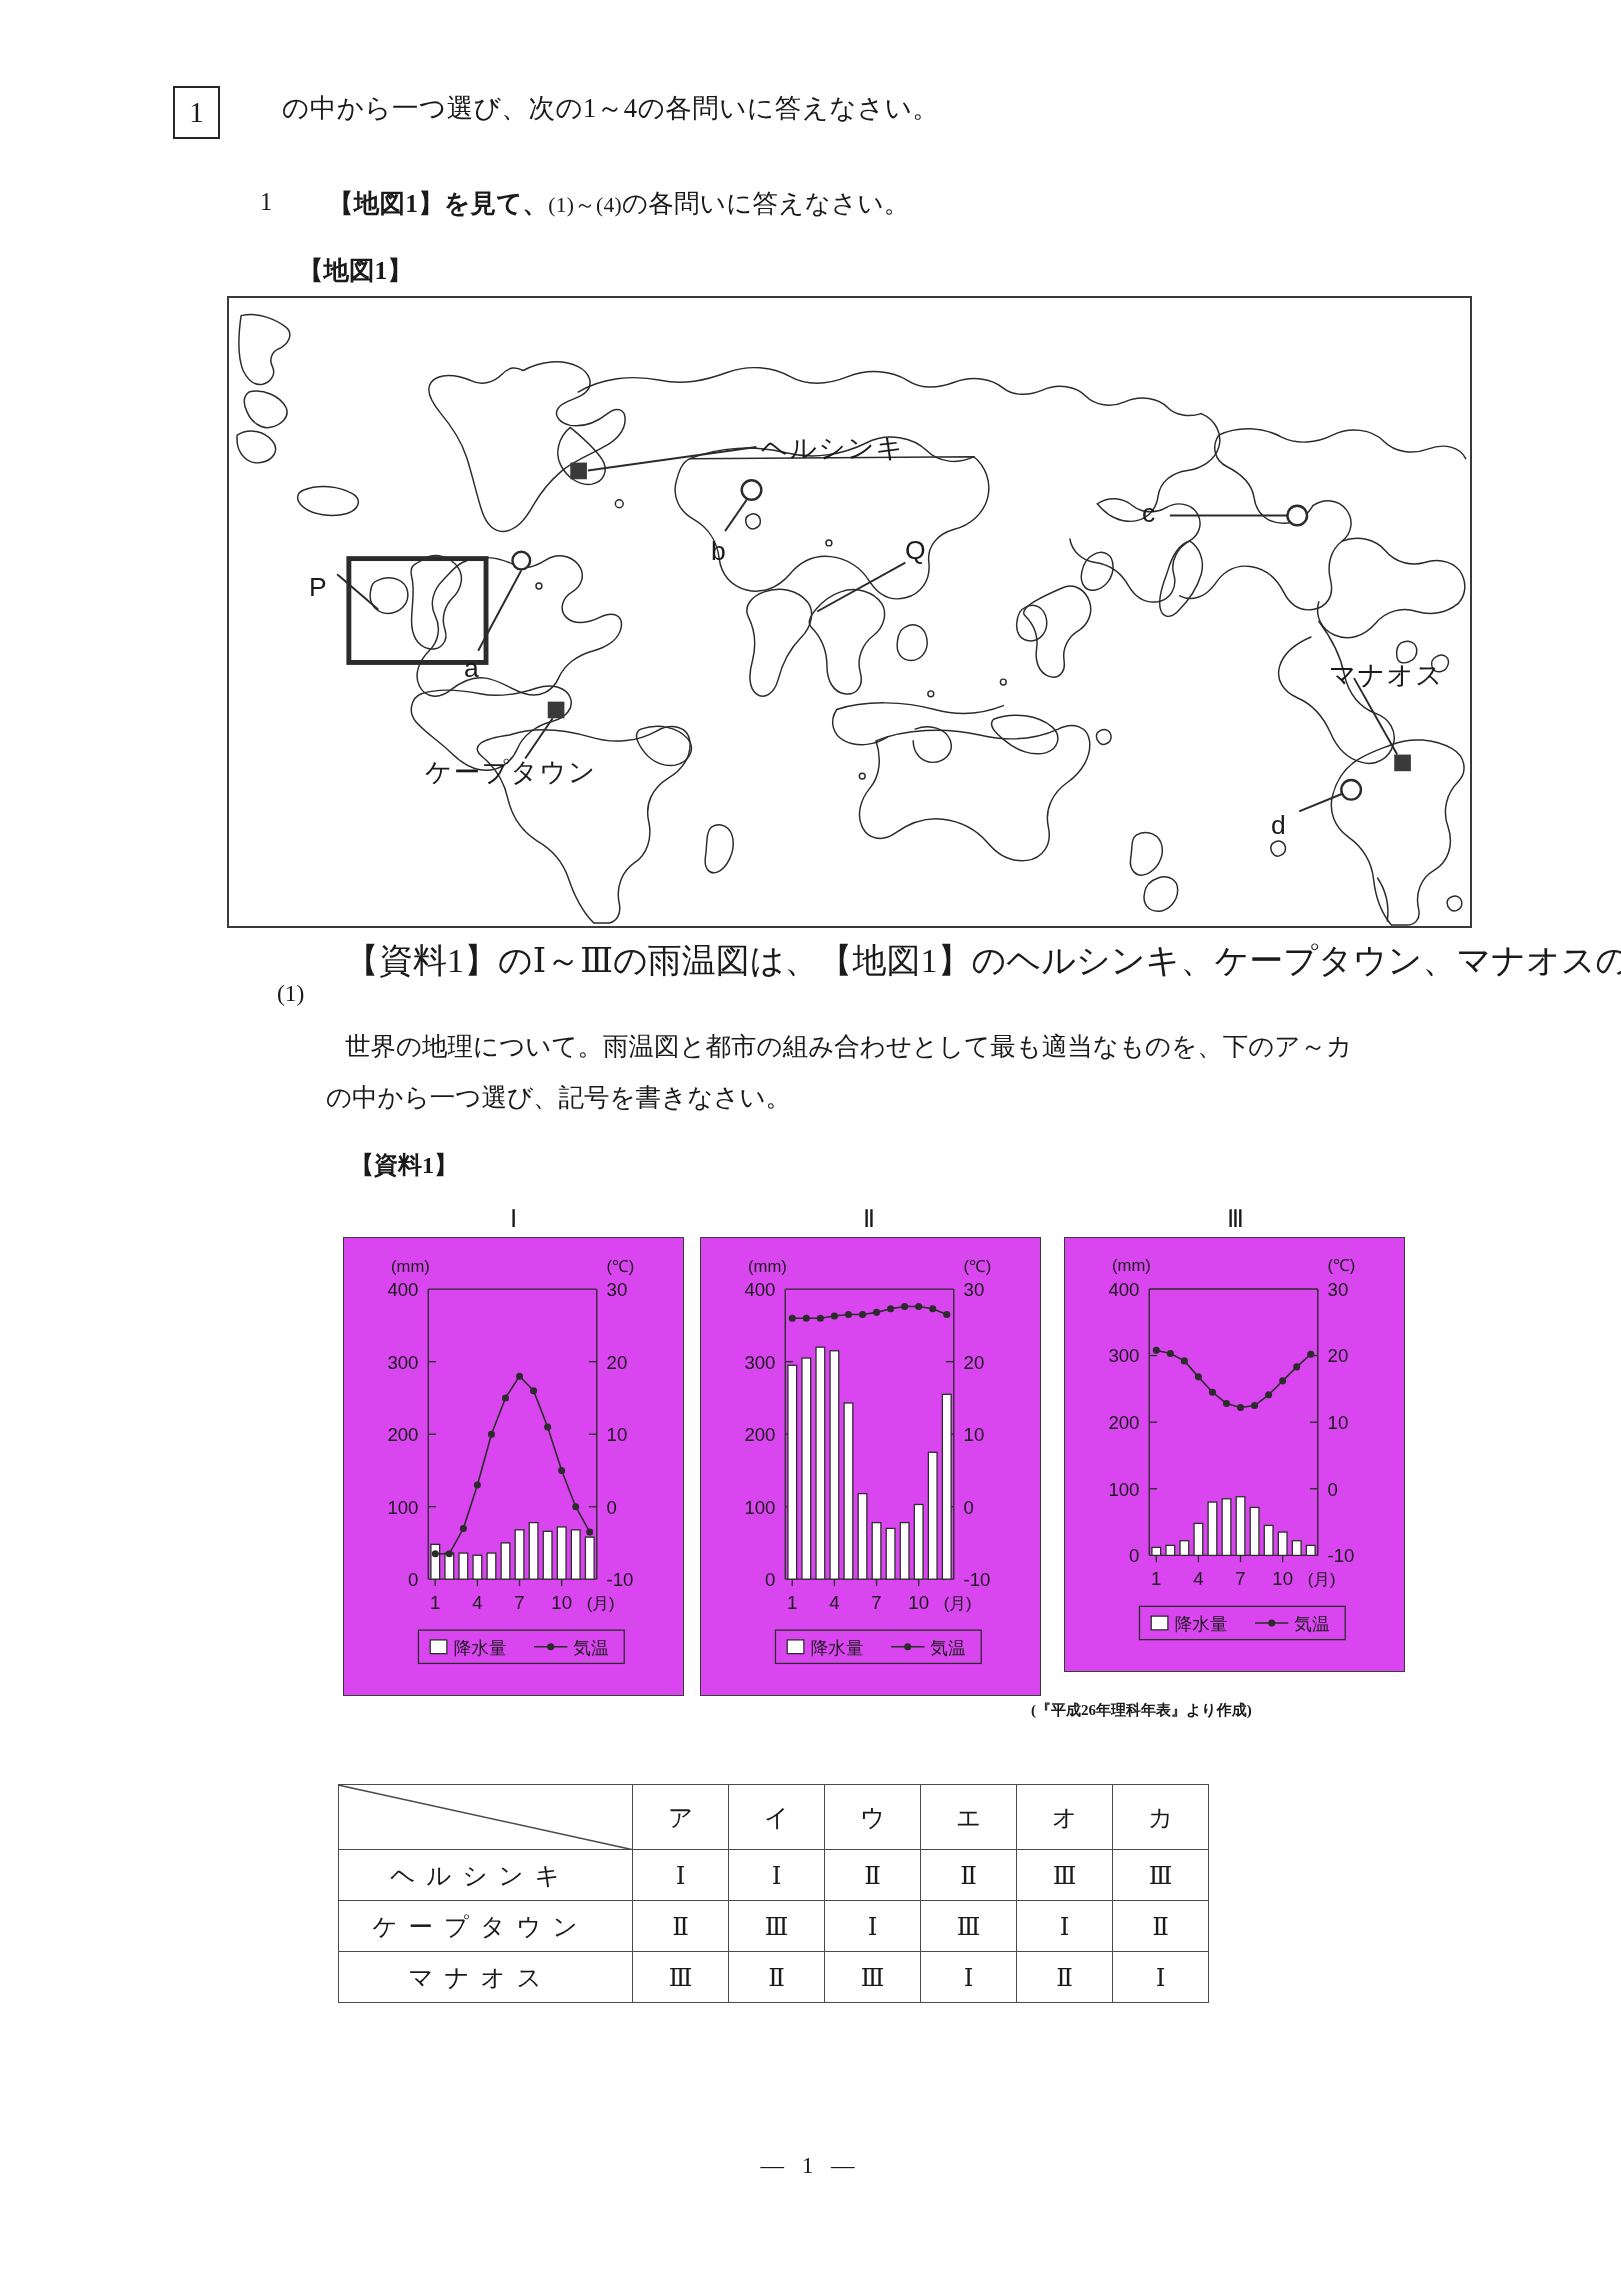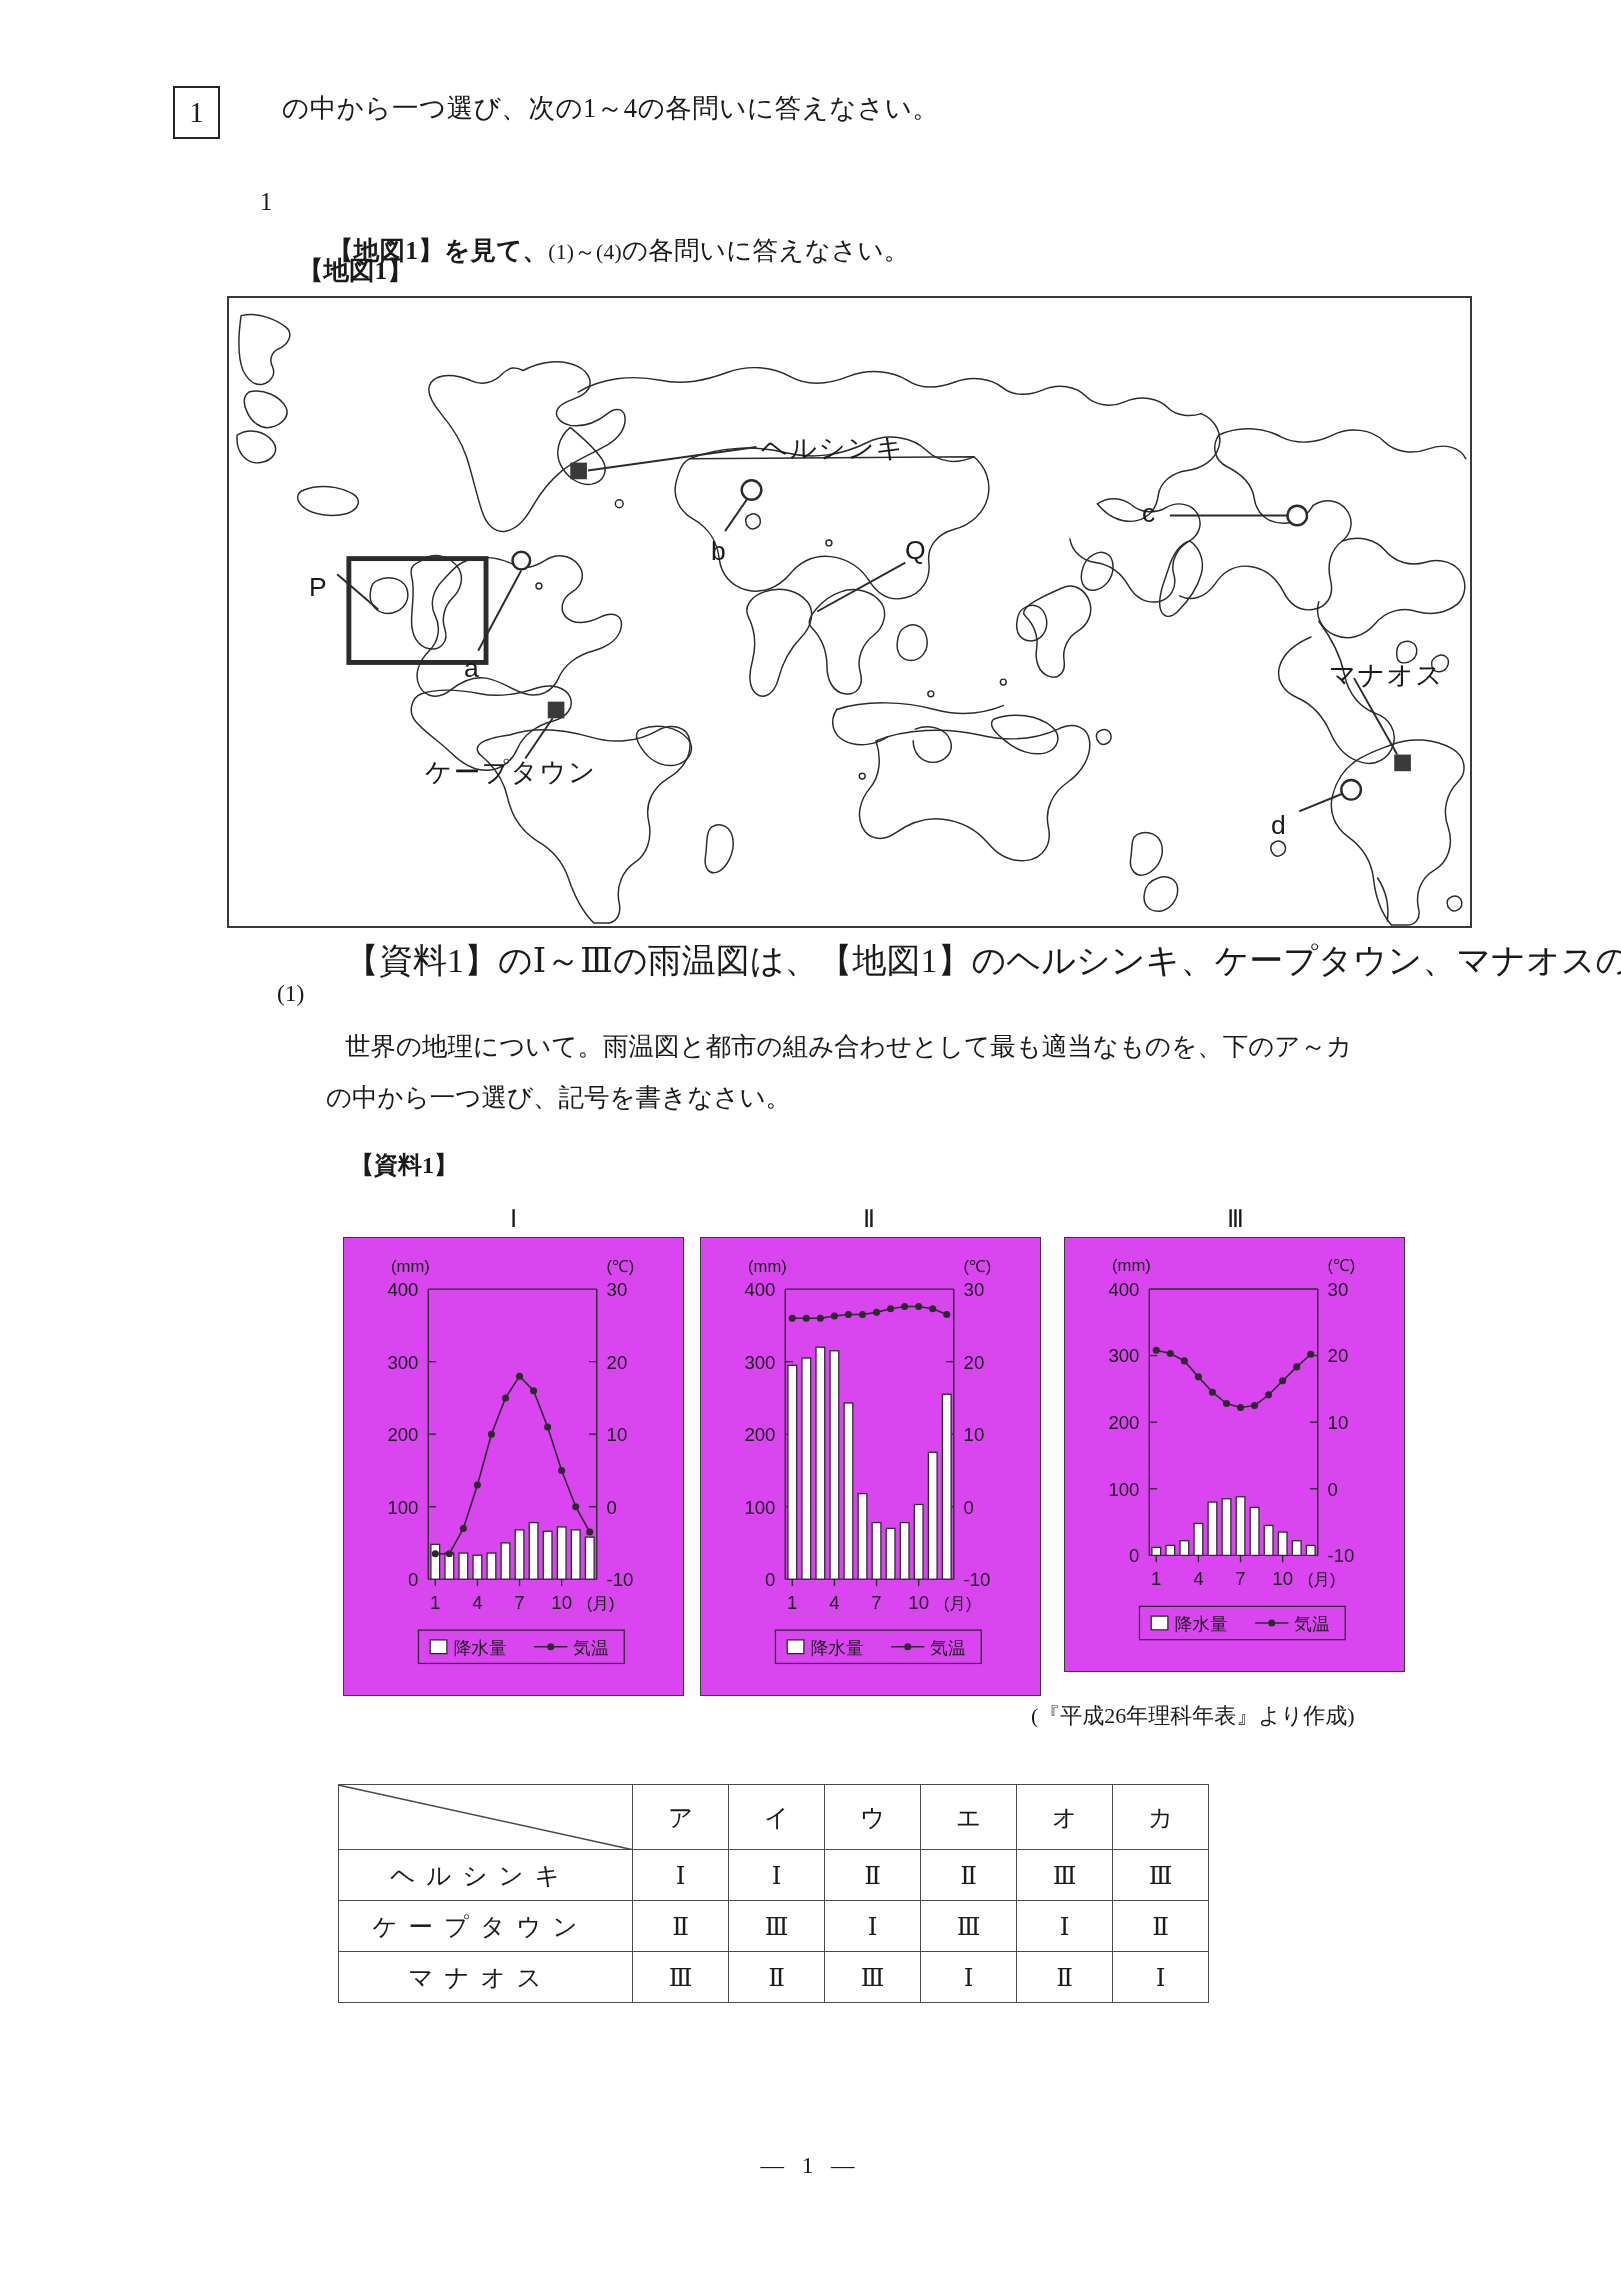--- a/index.html
+++ b/index.html
@@ -49,21 +49,20 @@
     top: 188px;
     font-size: 24.5px;
   }
   .sub-1-text {
     position: absolute;
     left: 328px;
     top: 186px;
     font-size: 25.5px;
     white-space: nowrap;
     letter-spacing: 0.01em;
-    margin-top: 47px;
   }
   .bracket-b { font-weight: 700; }
   .small-paren { font-size: 21.6px; }
 
   .map-caption {
     position: absolute;
     left: 298px;
     top: 253px;
     font-size: 25.5px;
     font-weight: 700;
@@ -122,22 +121,23 @@
     border: 1.6px solid #3a3a3a;
     box-sizing: border-box;
     background: #d946ef;
   }
   .chart-box svg { display: block; }
 
   .source-note {
     position: absolute;
     left: 1031px;
     top: 1701px;
-    font-size: 22px;
+    font-size: 15px;
     white-space: nowrap;
+    font-weight: bold;
   }
 
   
   .ans-table {
     position: absolute;
     left: 338px;
     top: 1784px;
     border-collapse: collapse;
     font-size: 24.5px;
   }

